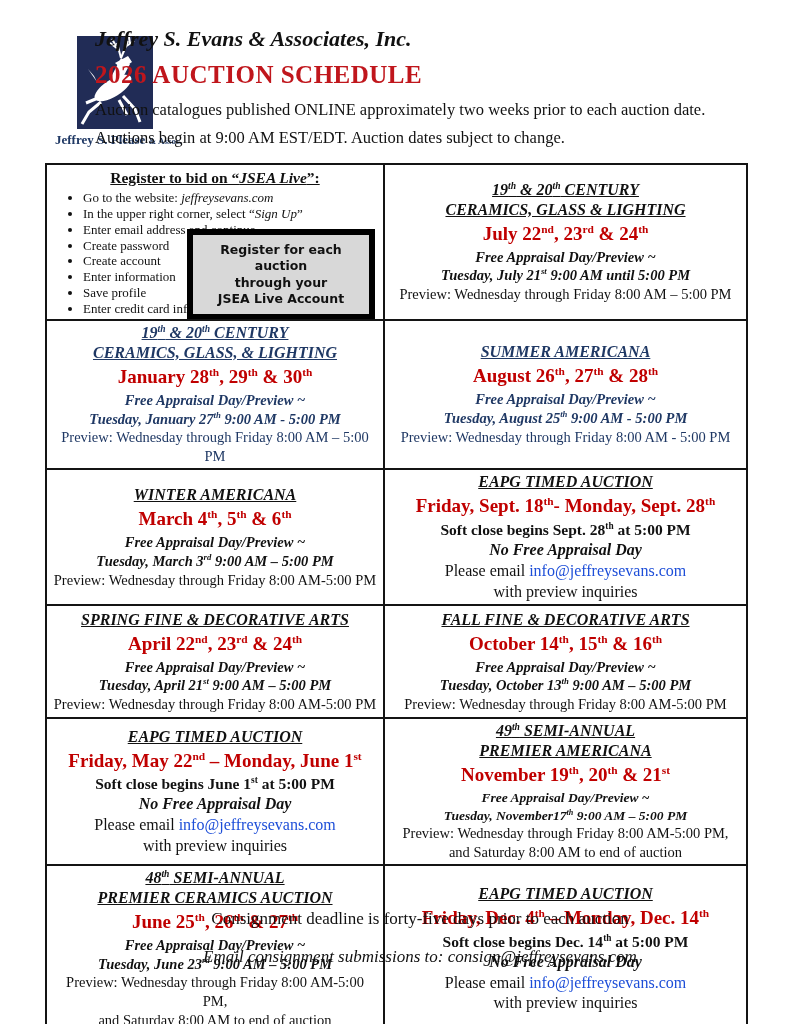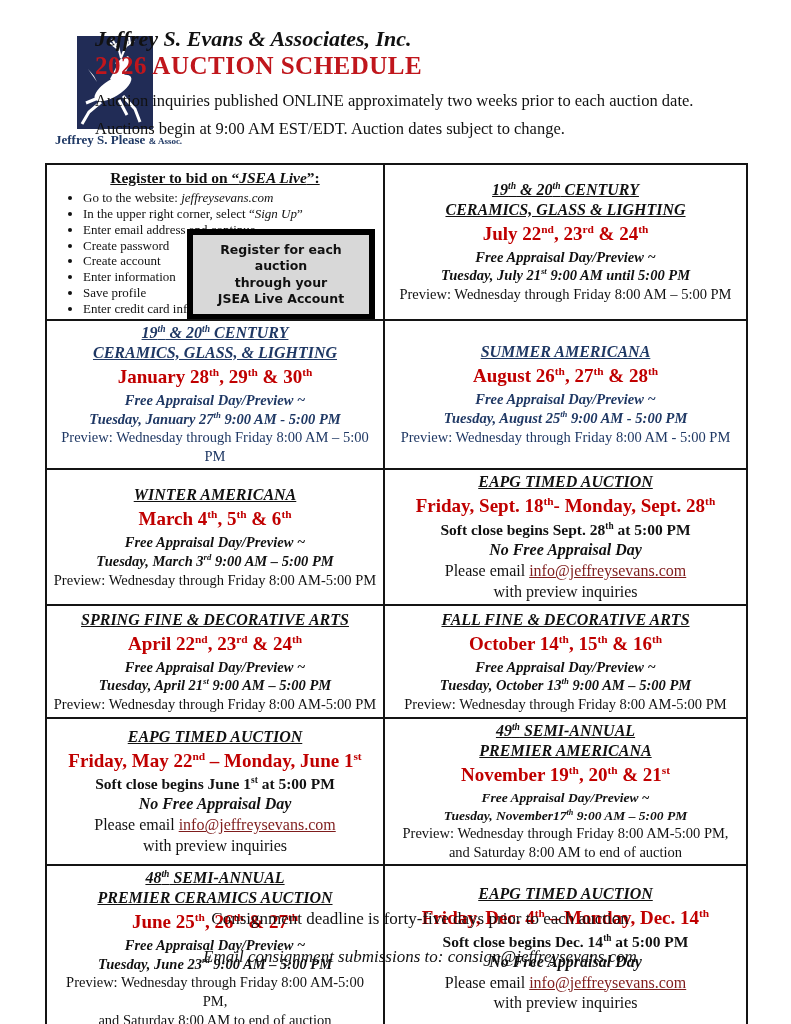--- a/index.html
+++ b/index.html
@@ -8,37 +8,37 @@
 
   
   .logo-block{position:absolute;left:55px;top:36px;width:120px;text-align:center;}
   .logo-box{width:76px;height:93px;margin:0 auto;display:block;}
   .logo-caption{margin-top:3px;color:#1f3864;font-size:13px;white-space:nowrap;font-weight:bold;font-family:"Liberation Serif",serif;}
   .logo-caption .suffix{font-size:9px;}
 
   .header-text{position:absolute;left:95px;top:26px;width:650px;text-align:left;}
   .company{font-size:22px;font-weight:bold;font-style:italic;}
   .address{font-size:16px;font-style:italic;margin-top:3px;}
-  .main-title{font-size:25px;font-weight:bold;color:#c0161c;letter-spacing:.5px;}
+  .main-title{font-size:25px;font-weight:bold;color:#c0161c;margin-top:9px;letter-spacing:.5px;}
   .note{font-size:16.5px;margin-top:11px;}
   .note2{margin-top:8px;}
 
   
   table.schedule{position:absolute;left:45px;top:163px;width:701px;border-collapse:collapse;table-layout:fixed;}
   table.schedule td{border:2px solid #141414;vertical-align:middle;text-align:center;padding:2px 6px;overflow:hidden;}
   col.c1{width:338px;} col.c2{width:363px;}
 
   .title{font-weight:bold;font-style:italic;text-decoration:underline;font-size:16px;line-height:1.25;}
   .date{color:#c00000;font-weight:bold;font-size:19px;line-height:1.2;margin:3px 0 2px 0;}
   .ap,.tue{font-weight:bold;font-style:italic;font-size:14.5px;line-height:1.3;}
   .prev{font-size:14.5px;line-height:1.3;}
   .soft{font-weight:bold;font-size:15.5px;line-height:1.3;}
   .noap{font-weight:bold;font-style:italic;font-size:16px;line-height:1.3;}
   .email{font-size:16px;line-height:1.3;}
-  a.email-link{color:#7f1d1d;text-decoration:underline;cursor:pointer;}
+  a.email-link{color:#1d4ed8;cursor:pointer;}
   td.navy .title,td.navy .ap,td.navy .tue,td.navy .prev{color:#1f3864;}
   td.compact .ap,td.compact .tue{font-size:13.5px;}
   sup{font-size:60%;line-height:0;}
 
   
   td.register{vertical-align:top;position:relative;text-align:center;}
   .reg-title{font-weight:bold;text-decoration:underline;font-size:15.5px;margin-top:2px;}
   ul.reg-list{text-align:left;margin:3px 0 0 14px;padding-left:16px;font-size:13px;line-height:1.22;}
   ul.reg-list li{margin:0;padding:0;}
   .callout{position:absolute;right:8px;top:64px;width:168px;background:#d8d8d8;border:6px solid #000000;
@@ -81,21 +81,21 @@
     </svg>
     <div class="logo-caption">
       <span>Jeffrey S. Please</span>
       <span class="suffix">&amp; Assoc.</span>
     </div>
   </div>
 
   <div class="header-text">
     <div class="company">Jeffrey S. Evans &amp; Associates, Inc.</div>
     <div class="main-title">2026 AUCTION SCHEDULE</div>
-    <div class="note">Auction inquiries published ONLINE approximately two weeks prior to each auction date.</div>
+    <div class="note">Auction catalogues published ONLINE approximately two weeks prior to each auction date.</div>
     <div class="note note2">Auctions begin at 9:00 AM EST/EDT. Auction dates subject to change.</div>
   </div>
 
   <table class="schedule">
     <colgroup>
         <col class="c1">
         <col class="c2">
       </colgroup>
 
     <tbody>

